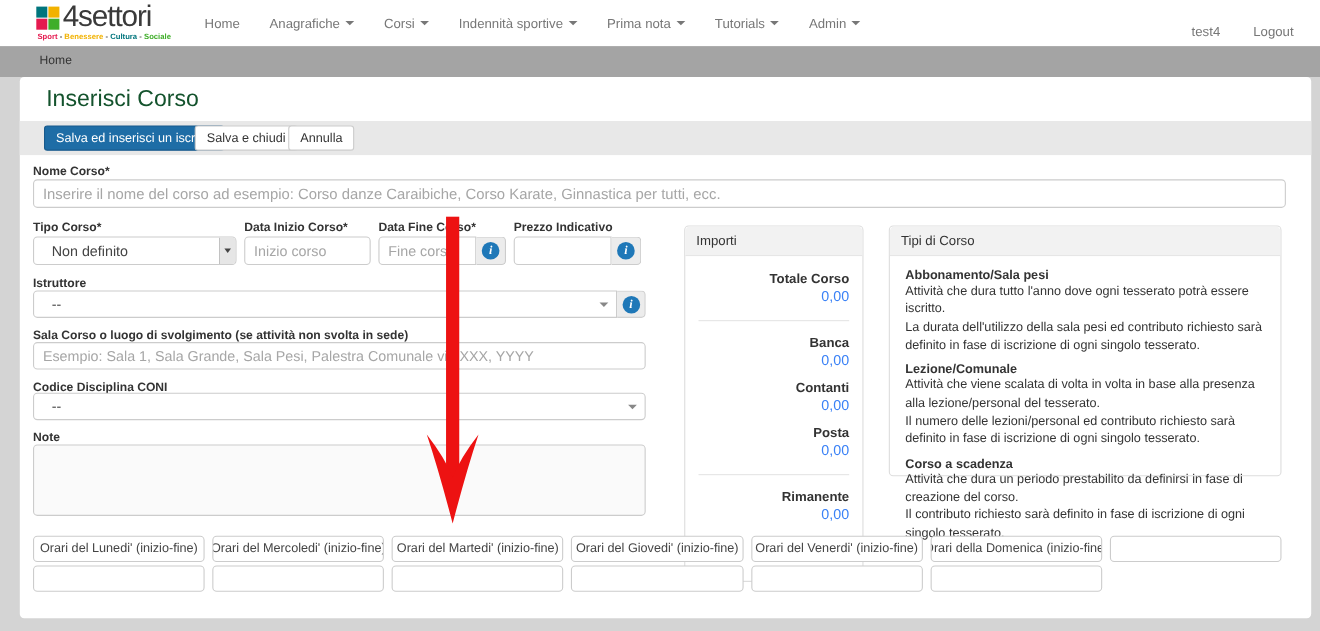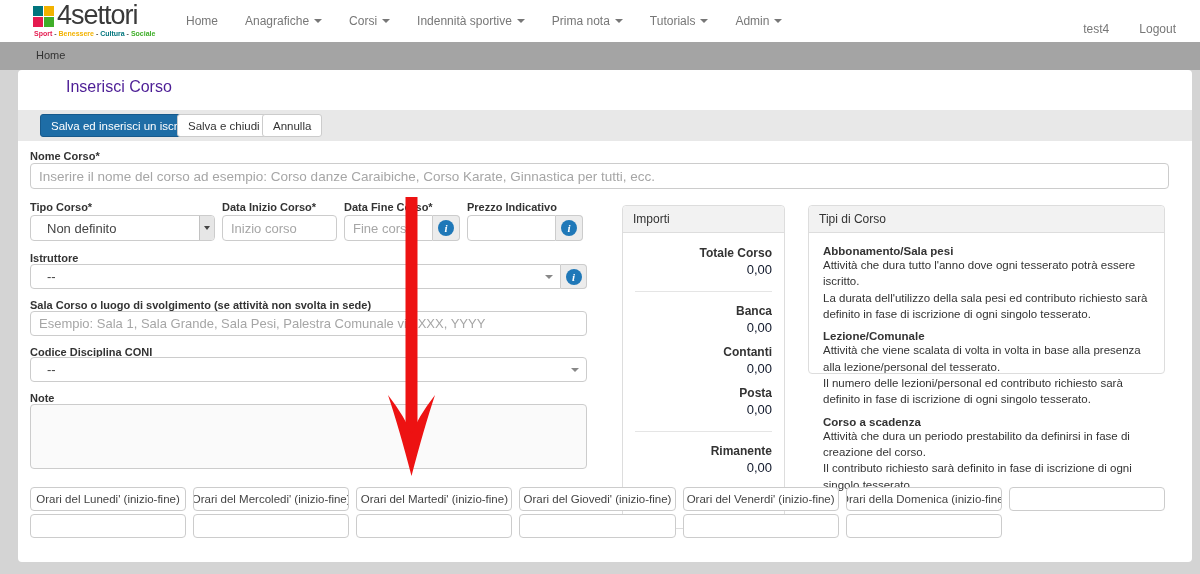--- a/index.html
+++ b/index.html
@@ -22,21 +22,21 @@
   .nav-item { font-size:12px; color:#777; cursor:pointer; display:flex; align-items:center; gap:5px; white-space:nowrap; }
   .caret { width:0; height:0; border-left:4px solid transparent; border-right:4px solid transparent; border-top:4px solid #777; display:inline-block; }
   .nav-right { right:24px; top:0; height:58px; display:flex; align-items:center; gap:30px; }
 
   
   .breadcrumb-bar { left:0; top:42px; width:1200px; height:28px; background:#a4a4a4; }
   .breadcrumb-item { position:absolute; left:36px; top:7px; font-size:11px; color:#333; cursor:pointer; }
 
   
   .card { left:18px; top:70px; width:1174px; height:492px; background:#ffffff; border-radius:4px; }
-  .page-title { left:66px; top:78px; font-size:16px; color:#4c1d95; }
+  .page-title { left:42px; top:78px; font-size:21px; color:#14532d; }
 
   .toolbar { left:18px; top:110px; width:1174px; height:31px; background:#e8e8e8; }
   .btn { position:absolute; top:114px; height:23px; font-size:11.5px; border-radius:3px; display:flex; align-items:center; padding:0 10px; cursor:pointer; white-space:nowrap; }
   .btn-primary { left:40px; background:#1e6da6; border:1px solid #185a8c; color:#fff; }
   .btn-default { background:#fff; border:1px solid #ccc; color:#333; }
   .btn-save-close { left:177px; }
   .btn-cancel { left:262px; }
 
   
   .lbl { position:absolute; font-size:11px; font-weight:bold; color:#333; white-space:nowrap; }
@@ -48,21 +48,21 @@
   .native-arrow .tri { width:0; height:0; border-left:3.5px solid transparent; border-right:3.5px solid transparent; border-top:4px solid #444; }
   .addon { position:absolute; background:#ececec; border:1px solid #ccc; border-left:none; border-radius:0 4px 4px 0; display:flex; align-items:center; justify-content:center; cursor:pointer; }
   .info-circle { width:16px; height:16px; border-radius:50%; background:#1f78b8; color:#fff; font-size:11px; font-weight:bold; font-family:"Liberation Serif",serif; font-style:italic; display:flex; align-items:center; justify-content:center; }
   .note-area { position:absolute; border:1px solid #ccc; border-radius:4px; background:#fafafa; resize:none; outline:none; }
 
   
   .panel { position:absolute; border:1px solid #ddd; border-radius:4px; background:#fff; }
   .panel-head { height:27px; background:#f2f2f2; border-bottom:1px solid #ddd; border-radius:4px 4px 0 0; display:flex; align-items:center; padding-left:10px; font-size:12px; color:#333; }
   .importi-body { padding:10px 12px 0 12px; text-align:right; }
   .imp-label { font-size:12px; font-weight:bold; color:#333; margin-top:3px; }
-  .imp-value { font-size:13px; color:#0f172a; margin-top:2px; }
+  .imp-value { font-size:13px; color:#3b82f6; margin-top:2px; }
   .imp-divider { border:none; border-top:1px solid #e5e5e5; margin:14px 0 12px 0; }
   .sp1 { margin-top:10px; }
   .tipi-body { padding:10px 14px; }
   .tipi-heading { font-size:11.5px; font-weight:bold; color:#333; margin-top:8px; }
   .tipi-heading:first-child { margin-top:2px; }
   .tipi-line { font-size:11.5px; color:#333; line-height:1.42; }
 
   
   .orari-grid { left:30px; top:487px; width:1135px; display:grid; grid-template-columns:repeat(7,1fr); column-gap:7px; row-gap:3px; }
   .orari-head { height:24px; border:1px solid #ccc; border-radius:4px; background:#fff; display:flex; align-items:center; justify-content:center; font-size:11.5px; color:#444; white-space:nowrap; overflow:hidden; }
@@ -193,21 +193,21 @@
     <div class="imp-label sp1">Contanti</div>
     <div class="imp-value">0,00</div>
     <div class="imp-label sp1">Posta</div>
     <div class="imp-value">0,00</div>
     <hr class="imp-divider">
     <div class="imp-label">Rimanente</div>
     <div class="imp-value">0,00</div>
   </div>
 </div>
 
-<div class="panel" style="left:808px; top:205px; width:357px; height:169px;">
+<div class="panel" style="left:808px; top:205px; width:357px; height:228px;">
   <div class="panel-head">Tipi di Corso</div>
   <div class="tipi-body">
     <div class="tipi-heading">Abbonamento/Sala pesi</div>
     <div class="tipi-line">Attività che dura tutto l'anno dove ogni tesserato potrà essere iscritto.</div>
     <div class="tipi-line">La durata dell'utilizzo della sala pesi ed contributo richiesto sarà definito in fase di iscrizione di ogni singolo tesserato.</div>
     <div class="tipi-heading">Lezione/Comunale</div>
     <div class="tipi-line">Attività che viene scalata di volta in volta in base alla presenza alla lezione/personal del tesserato.</div>
     <div class="tipi-line">Il numero delle lezioni/personal ed contributo richiesto sarà definito in fase di iscrizione di ogni singolo tesserato.</div>
     <div class="tipi-heading">Corso a scadenza</div>
     <div class="tipi-line">Attività che dura un periodo prestabilito da definirsi in fase di creazione del corso.</div>

